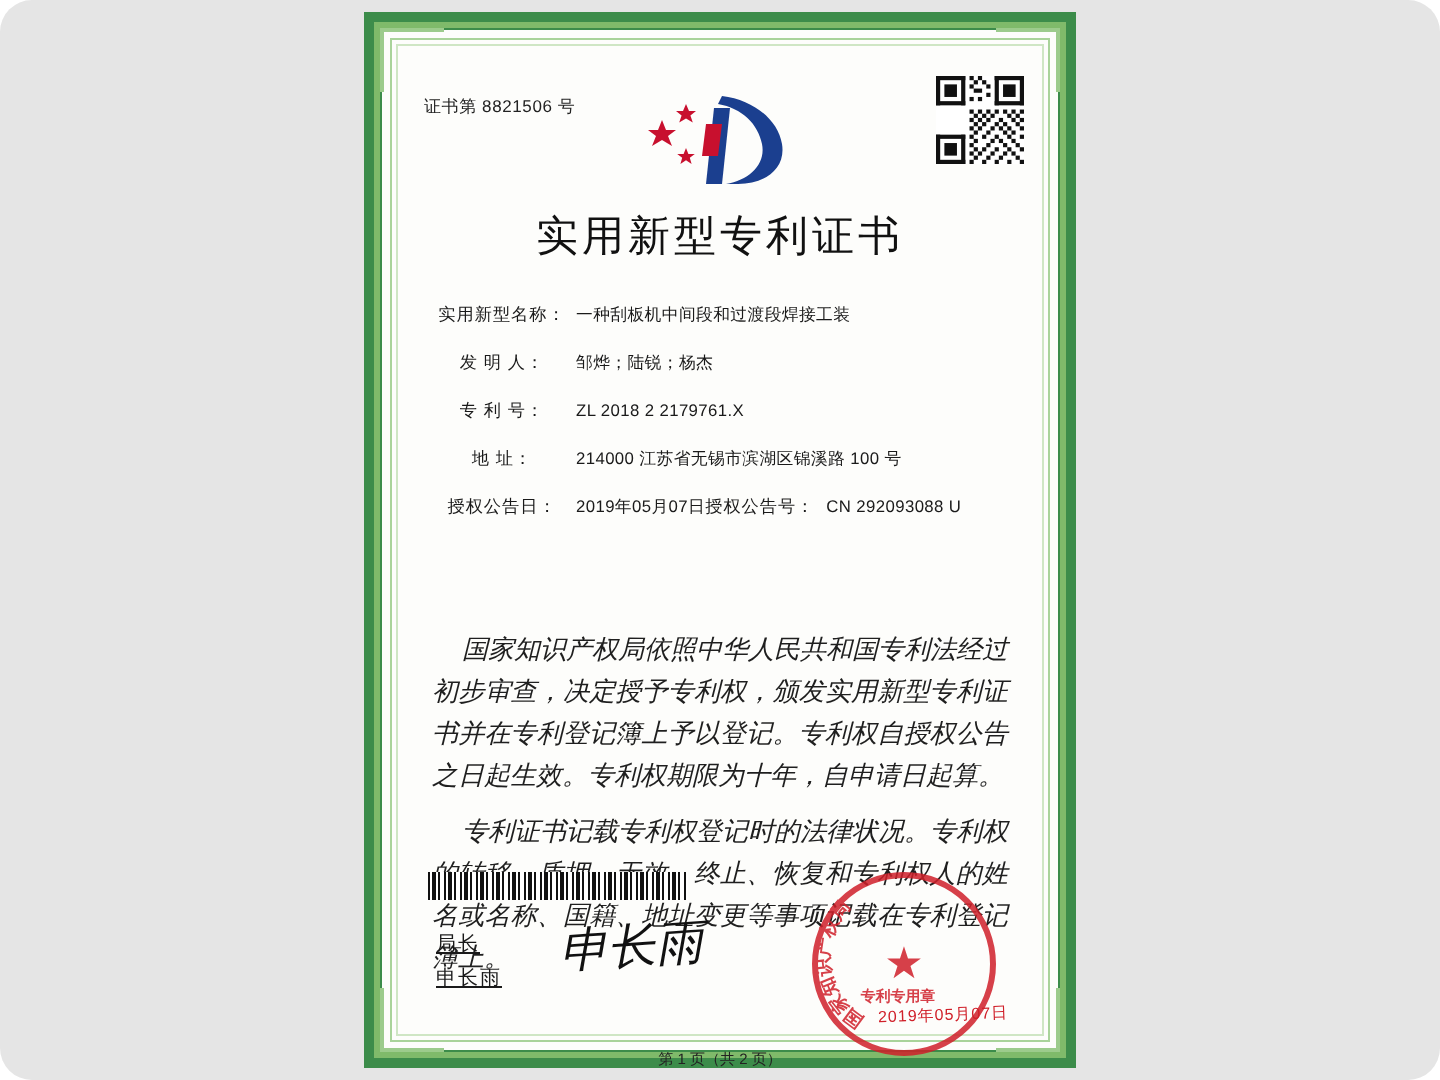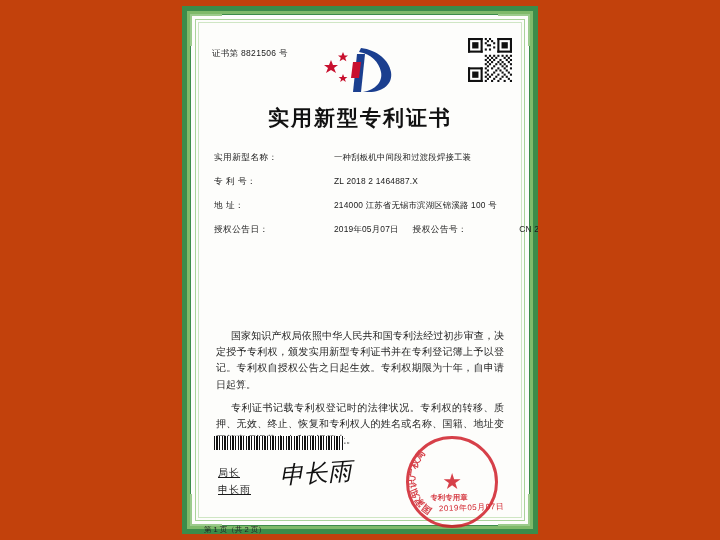--- a/index.html
+++ b/index.html
@@ -7,22 +7,23 @@
     padding: 0;
     width: 720px;
     height: 540px;
     background: #ffffff;
     font-family: "Liberation Sans", sans-serif;
   }
   #page {
     position: relative;
     width: 720px;
     height: 540px;
-    background: #c2410c;
+    background: #e5e5e5;
     overflow: hidden;
+    border-radius: 16px;
   }
   
   .cert {
     position: absolute;
     left: 182px;
     top: 6px;
     width: 356px;
     height: 528px;
     background: #fdfdfb;
     overflow: hidden;
@@ -112,64 +113,64 @@
     height: 52px;
   }
   .title {
     position: absolute;
     left: 0;
     right: 0;
     top: 76px;
     text-align: center;
     font-family: "DejaVu Sans", sans-serif;
     font-size: 21px;
-    font-weight: bold;
+    font-weight: normal;
     letter-spacing: 2px;
     color: #111;
   }
   .fields {
     position: absolute;
     left: 10px;
     top: 124px;
     width: 296px;
     font-size: 8.6px;
     line-height: 1.35;
     color: #1a1a1a;
   }
   .field-row {
     display: flex;
     align-items: baseline;
     margin-bottom: 12.5px;
     white-space: nowrap;
+    text-align: center;
   }
   .field-label {
     width: 74px;
     flex: 0 0 74px;
     letter-spacing: 0.5px;
     font-size: 8.6px;
   }
   .field-value {
     font-size: 8.4px;
     letter-spacing: 0.2px;
-    margin-left: 46px;
   }
   .field-row.two-col .field-label2 {
-    margin-left: 14px;
     margin-right: 6px;
     letter-spacing: 0.5px;
   }
   .para {
     position: absolute;
     left: 12px;
-    top: 300px;
+    top: 286px;
     width: 288px;
-    font-size: 10px;
+    font-size: 13px;
     line-height: 1.62;
     text-align: justify;
     color: #1f1f1f;
+    font-style: italic;
   }
   .para p {
     margin: 0 0 7px 0;
     text-indent: 15px;
   }
   
   .barcode {
     position: absolute;
     left: 10px;
     top: 408px;
@@ -238,21 +239,21 @@
     top: 474px;
     font-size: 8px;
     color: #d0202a;
     letter-spacing: 0.5px;
     transform: rotate(-2deg);
   }
   .page-no {
     position: absolute;
     left: 0; right: 0;
     top: 497px;
-    text-align: left;
+    text-align: center;
     font-size: 7.5px;
     color: #222;
   }
 </style>
 </head>
 <body>
 
 <div id="page">
   <div class="cert">
     <div class="frame-outer"></div>
@@ -378,22 +379,26 @@
       </div>
 
       <div class="title">实用新型专利证书</div>
 
       <div class="fields">
         <div class="field-row">
           <span class="field-label">实用新型名称：</span>
           <span class="field-value">一种刮板机中间段和过渡段焊接工装</span>
         </div>
         <div class="field-row">
+          <span class="field-label">发 明 人：</span>
+          <span class="field-value">邹烨；陆锐；杨杰</span>
+        </div>
+        <div class="field-row">
           <span class="field-label">专 利 号：</span>
-          <span class="field-value">ZL 2018 2 1464887.X</span>
+          <span class="field-value">ZL 2018 2 2179761.X</span>
         </div>
         <div class="field-row">
           <span class="field-label">地 址：</span>
           <span class="field-value">214000 江苏省无锡市滨湖区锦溪路 100 号</span>
         </div>
         <div class="field-row two-col">
           <span class="field-label">授权公告日：</span>
           <span class="field-value">2019年05月07日</span>
           <span class="field-label2">授权公告号：</span>
           <span class="field-value">CN 292093088 U</span>

